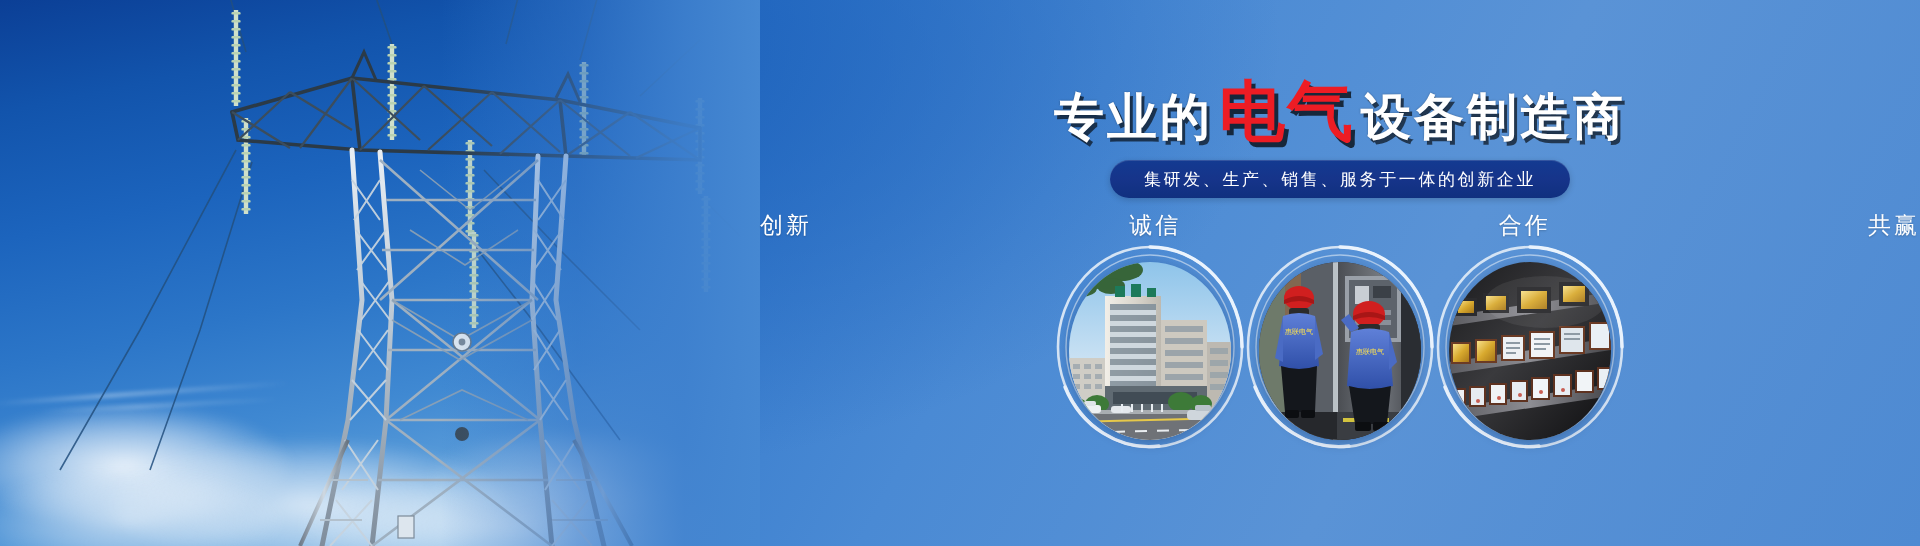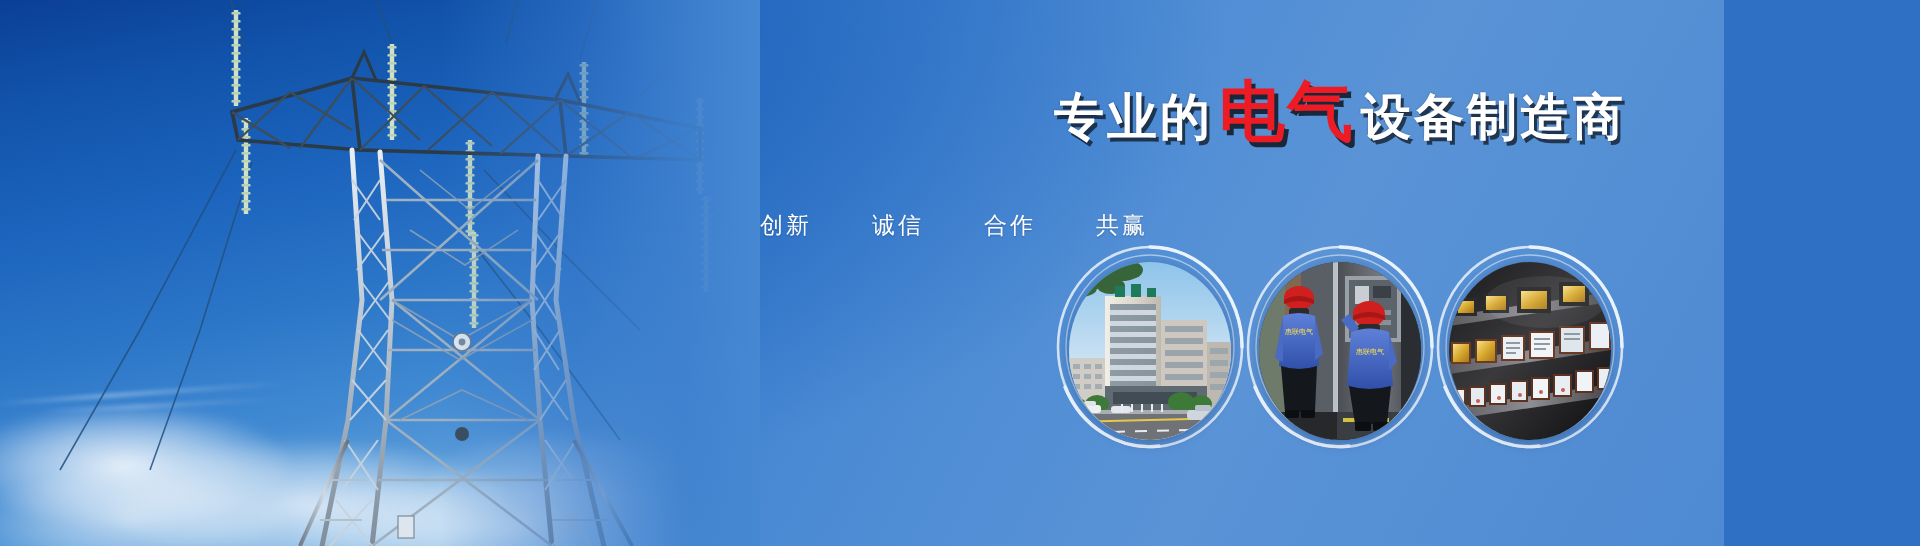--- a/index.html
+++ b/index.html
@@ -4,21 +4,21 @@
 <style>
   * { margin:0; padding:0; box-sizing:border-box; }
   html,body { width:1920px; height:546px; overflow:hidden; }
   body {
     font-family:"Liberation Sans","DejaVu Sans",sans-serif;
     background:#2f6fc4;
   }
 
   #banner {
     position:relative;
-    width:1724px; height:546px;
+    width:1920px; height:546px;
     overflow:hidden;
     background:
       radial-gradient(ellipse 1200px 700px at 28% 8%, #1a5fba 0%, rgba(26,95,186,0) 62%),
       linear-gradient(118deg, #1c63bd 0%, #2a72c8 26%, #4a8ad4 52%, #5a93d6 72%, #4e8ad2 100%);
     padding-left: 16px;
   }
 
   
   #photo-left {
     position:absolute; left:0; top:0;
@@ -99,21 +99,21 @@
     background:linear-gradient(180deg,#133a91 0%,#16348a 50%,#10307f 100%);
     box-shadow:inset 0 1px 0 rgba(255,255,255,.14), 0 2px 6px rgba(0,0,0,.18);
     display:flex; align-items:center; justify-content:center;
   }
   #pill-text {
     color:#ffffff; font-size:17px; letter-spacing:2.6px; white-space:nowrap;
   }
 
   #keywords {
     position:absolute; top:210px; left:0; width:1160px;
-    display:flex; justify-content:flex-start; gap:60px;
+    display:flex; justify-content:space-between; gap:60px;
   }
   #keywords .kw {
     color:#ffffff; font-size:23px; letter-spacing:3px;
     text-shadow:0 1px 2px rgba(0,0,0,.22);
   }
 
   
   #circles {
     position:absolute; top:256px; left:0; width:1160px;
     display:flex; justify-content:center; 
@@ -284,20 +284,23 @@
 
     <div id="photo-fade"></div>
   </div>
 
   <div id="content">
 
     <div id="headline">
       <span class="w">专业的</span><span class="r">电气</span><span class="w">设备制造商</span>
     </div>
 
+    <div id="pill">
+      <span id="pill-text">集研发、生产、销售、服务于一体的创新企业</span>
+    </div>
 
     <div id="keywords">
       <span class="kw">创新</span>
       <span class="kw">诚信</span>
       <span class="kw">合作</span>
       <span class="kw">共赢</span>
     </div>
 
     <div id="circles">
 

